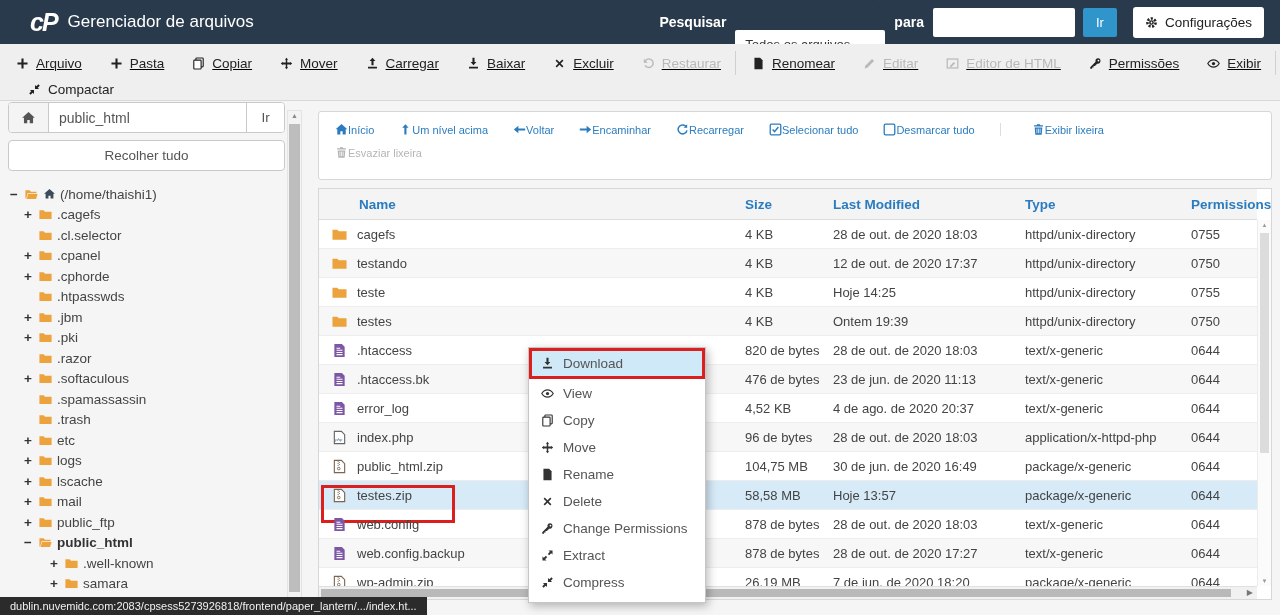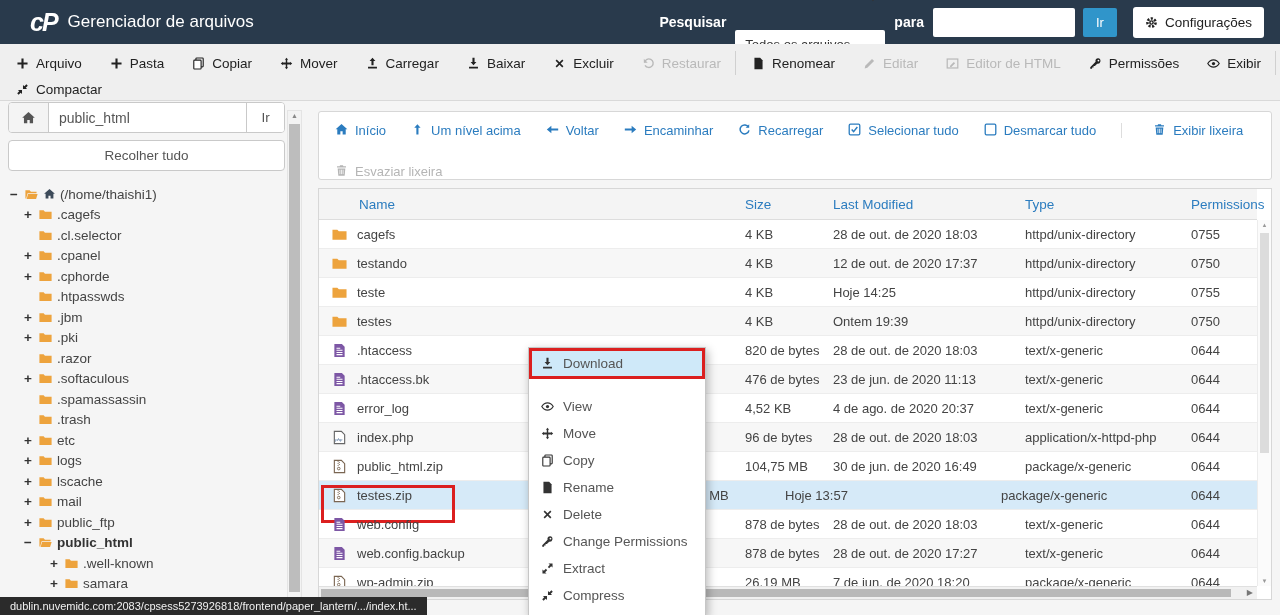--- a/index.html
+++ b/index.html
@@ -42,22 +42,22 @@
     display:flex; align-items:center; gap:7px; cursor:pointer;
     font-family:"Liberation Sans",sans-serif;
   }
   .settings-btn svg { color:#222; }
 
   
   .toolbar {
     position:absolute; left:0; top:44px; width:1280px; height:57px;
     background:#efefef; border-bottom:1px solid #d9d9d9;
   }
-  .toolbar .row1 { display:flex; align-items:center; height:35px; padding:3px 15px 0 2px; }
-  .toolbar .row2 { display:flex; align-items:center; height:20px; padding-left:2px; }
+  .toolbar .row1 { display:flex; align-items:center; height:35px; padding:3px 15px 0 2px;text-decoration:underline; }
+  .toolbar .row2 { display:flex; align-items:center; height:20px; padding-left:14px; }
   .tbtn {
     display:flex; align-items:center; gap:7px; padding:0 14px; height:24px;
     background:none; border:none; font-size:13.5px; color:#222; cursor:pointer; white-space:nowrap;
     font-family:"Liberation Sans",sans-serif;
   }
   .tbtn svg { color:#222; }
   .tbtn.disabled, .tbtn.disabled svg { color:#b9b9b9; }
   .tbtn.divafter { border-right:1px solid #d0d0d0; margin-right:2px; }
 
   
@@ -93,53 +93,53 @@
   }
   .vtrack .arr { position:absolute; top:1px; left:0; width:13px; text-align:center; font-size:7px; color:#888; }
   .vtrack .thumb { position:absolute; top:13px; left:1px; width:11px; height:468px; background:#bdbdbd; }
 
   
   .crumbbox {
     position:absolute; left:318px; top:111px; width:954px; height:69px;
     background:#fff; border:1px solid #d7d7d7; border-radius:3px; padding:11px 16px 0;
   }
   .crow1 { display:flex; align-items:center; }
-  .crow2 { margin-top:26px; display:flex; }
+  .crow2 { margin-top:10px; display:flex; }
   .cact {
-    display:flex; gap:7px; padding-right:25px;
-    background:none; border:none; color:#2b7cbf; font-size:13px; cursor:pointer; white-space:nowrap;
+    display:flex; align-items:center; padding-right:25px;
+    background:none; border:none; color:#2b7cbf; font-size:11px; cursor:pointer; white-space:nowrap;
     font-family:"Liberation Sans",sans-serif;
   }
   .cact svg { color:#2b7cbf; }
   .cact.divbefore { border-left:1px solid #ddd; padding-left:31px; }
   .cact.disabled, .cact.disabled svg { color:#b5b5b5; }
 
   
   .tablebox {
     position:absolute; left:318px; top:188px; width:954px; height:412px;
     background:#fff; border:1px solid #d7d7d7; overflow:hidden;
   }
   .thead {
     display:flex; align-items:center; height:31px; width:938px;
-    background:#f4f4f4; border-bottom:1px solid #ddd; color:#2b7cbf; font-size:13.5px;
+    background:#f4f4f4; border-bottom:1px solid #ddd; color:#2b7cbf; font-size:13.5px;font-weight:bold;
   }
   .thead .hc { cursor:pointer; }
   .c.name { flex:1; min-width:0; }
   .c.size { width:88px; flex:none; }
   .c.mod  { width:192px; flex:none; }
   .c.type { width:166px; flex:none; }
   .c.perms{ width:66px; flex:none; }
   .thead .name { padding-left:40px; }
   .rows { width:938px; }
   .trow {
     display:flex; align-items:center; height:29px;
     border-bottom:1px solid #ededed; font-size:13px; color:#444; cursor:pointer;
   }
   .trow:nth-of-type(even) { background:#f7f7f7; }
-  .trow.selected { background:#d6eaf8;gap:24px; }
+  .trow.selected { background:#d6eaf8; }
   .trow .name { display:flex; align-items:center; gap:10px; padding-left:13px; position:relative; }
   .trow .name svg { width:15px; height:15px; }
   svg[data-name="folder-icon"], svg[data-name="folderopen-icon"] { color:#eda33d; }
   svg[data-name="doc-icon"] { color:#7d57a5; }
   .trow.redbox .name::after {
     content:""; position:absolute; left:2px; top:-3px; width:128px; height:32px;
     border:3px solid #db1f1f; pointer-events:none;
   }
   
   .tvs { position:absolute; right:0; top:31px; bottom:13px; width:14px; background:#fbfbfb; border-left:1px solid #ececec; cursor:pointer; }
@@ -157,21 +157,21 @@
     background:#fff; border:1px solid #c6c6c6; box-shadow:2px 3px 9px rgba(0,0,0,.28);
     padding-bottom:6px; z-index:40;
   }
   .mi {
     display:flex; align-items:center; gap:9px; padding:6px 12px;
     font-size:13.5px; color:#555; cursor:pointer; background:#fff; border:none; width:100%; text-align:left;
     font-family:"Liberation Sans",sans-serif;
   }
   .mi svg { color:#333; }
   .mi.active { background:#cfe9f9; }
-  .mi.redbox { border:3px solid #db1f1f; padding:5px 9px; margin-bottom:14px; }
+  .mi.redbox { border:3px solid #db1f1f; padding:5px 9px; margin-bottom:1px; }
 
   
   .statusbar {
     position:absolute; left:0; top:597px; height:18px; z-index:100;
     background:#2b2b2b; color:#f1f1f1; font-size:11px; line-height:18px;
     padding:0 10px; white-space:nowrap;
   }
 </style>
 </head>
 <body>
@@ -888,31 +888,31 @@
     </button>
 
     <button class="mi" data-name="context-menu-item">
       <svg class="ic" data-name="eye-icon">
         <use href="#i-eye"></use>
       </svg>
       <span data-name="context-menu-item-label">View</span>
     </button>
 
     <button class="mi" data-name="context-menu-item">
+      <svg class="ic" data-name="copy-icon">
+        <use href="#i-copy"></use>
+      </svg>
+      <span data-name="context-menu-item-label">Copy</span>
+    </button>
+
+    <button class="mi" data-name="context-menu-item">
       <svg class="ic" data-name="move-icon">
         <use href="#i-move"></use>
       </svg>
       <span data-name="context-menu-item-label">Move</span>
-    </button>
-
-    <button class="mi" data-name="context-menu-item">
-      <svg class="ic" data-name="copy-icon">
-        <use href="#i-copy"></use>
-      </svg>
-      <span data-name="context-menu-item-label">Copy</span>
     </button>
 
     <button class="mi" data-name="context-menu-item">
       <svg class="ic" data-name="file-icon">
         <use href="#i-file"></use>
       </svg>
       <span data-name="context-menu-item-label">Rename</span>
     </button>
 
     <button class="mi" data-name="context-menu-item">

